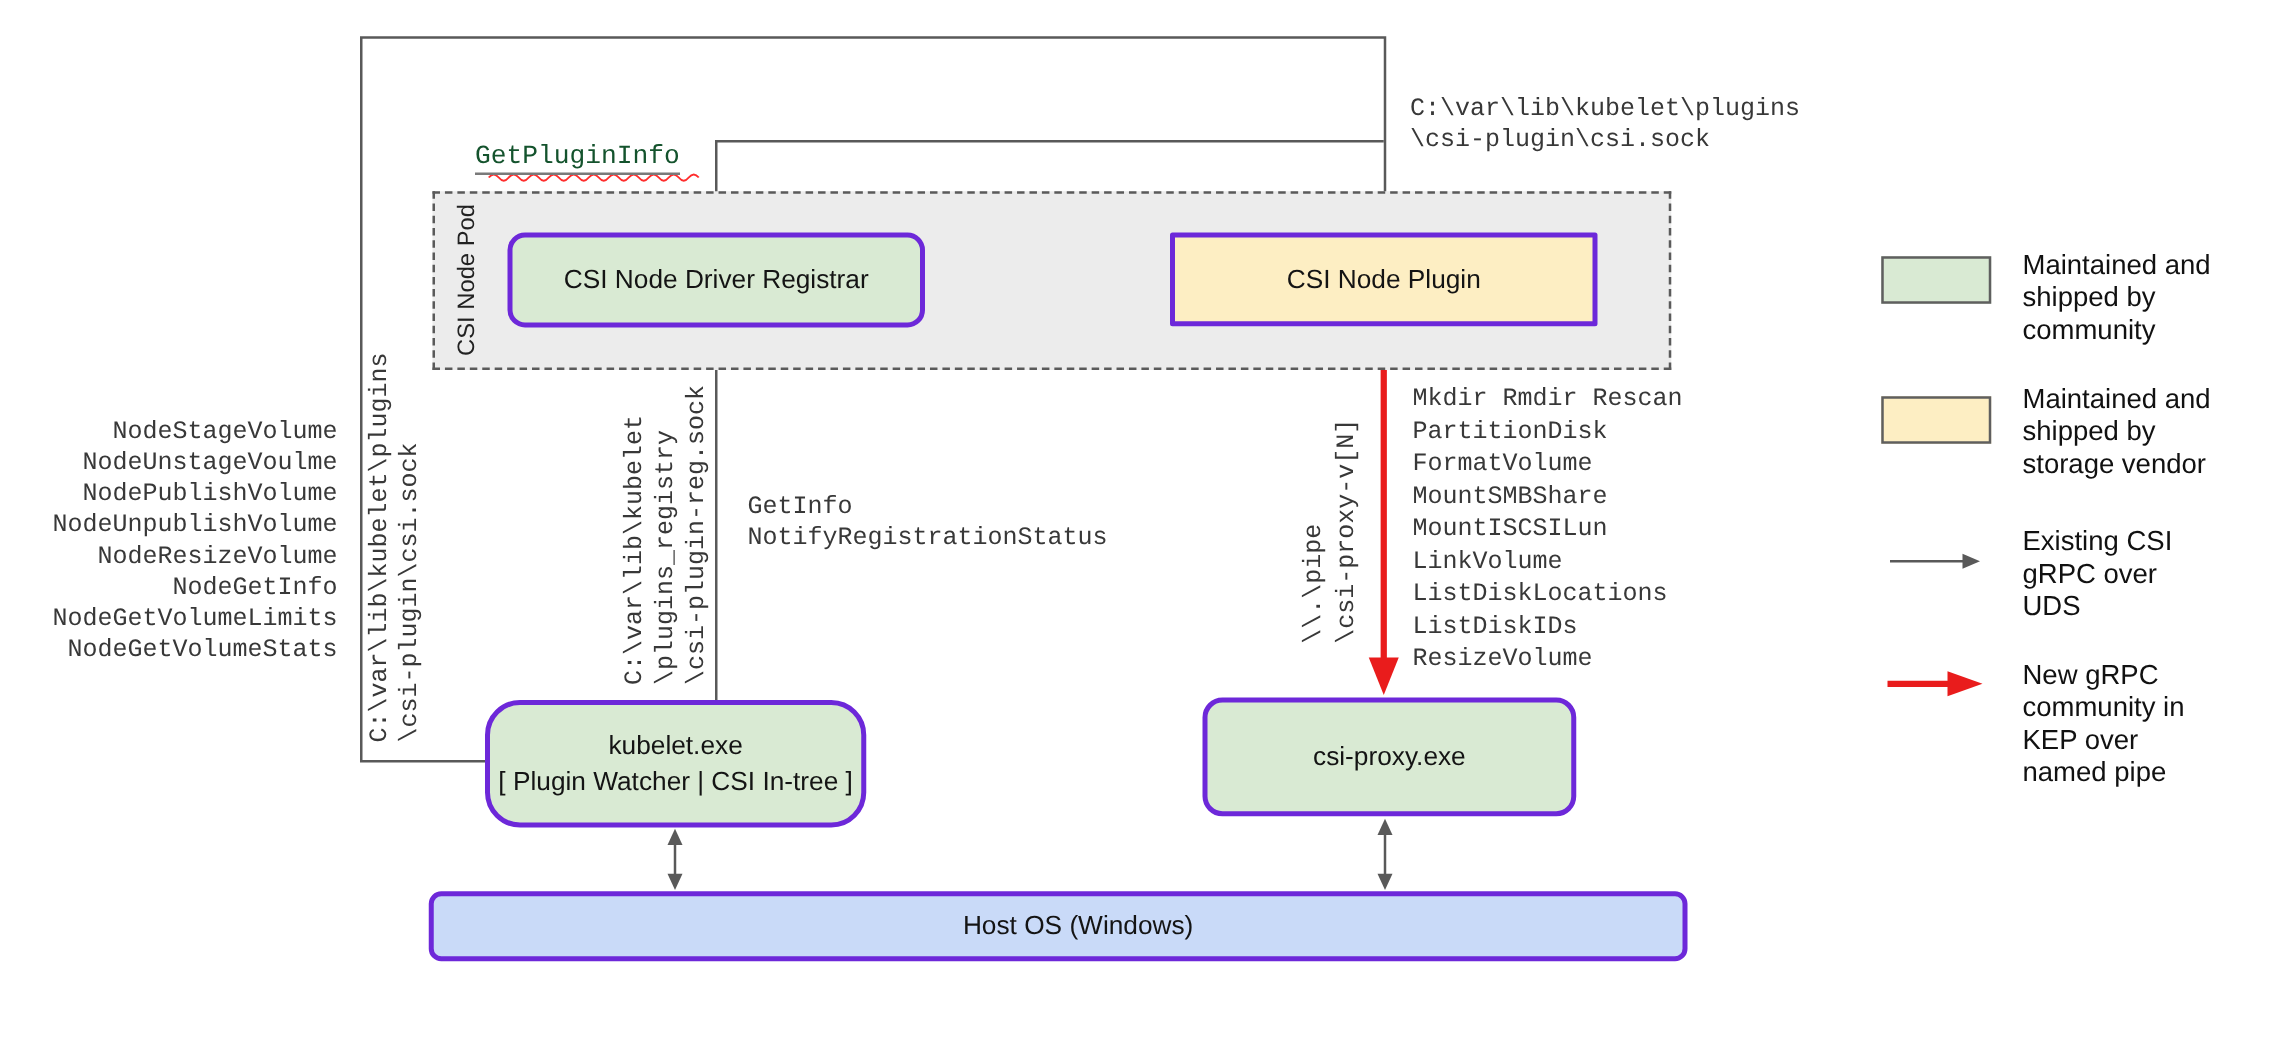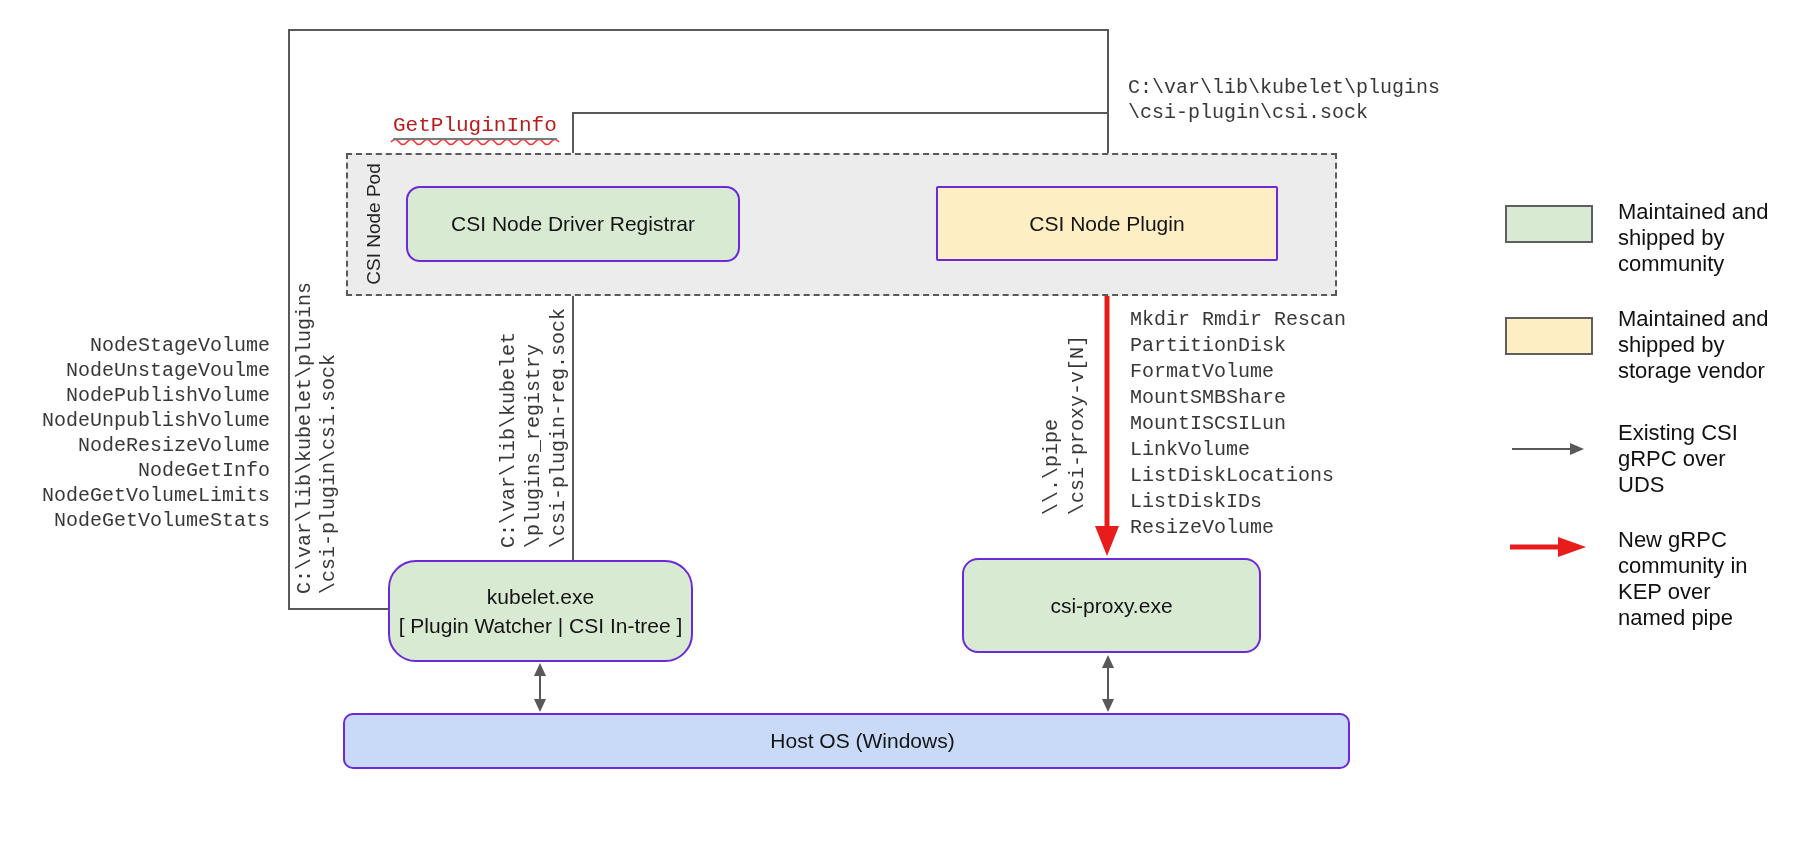--- a/index.html
+++ b/index.html
@@ -15,21 +15,21 @@
     position:absolute;left:346px;top:153px;width:991px;height:143px;
     background:#ececec;border:2px dashed #5a5a5a;box-sizing:border-box;
   }
   .pod-label{
     position:absolute;left:374px;top:224px;transform:translate(-50%,-50%) rotate(-90deg);
     font-size:19px;color:#222;white-space:nowrap;
   }
 
   
   .node{
-    position:absolute;box-sizing:border-box;border:2px solid #6d28d9;
+    position:absolute;box-sizing:border-box;border:4px solid #6d28d9;
     display:flex;align-items:center;justify-content:center;text-align:center;
     font-size:21px;color:#141414;
   }
   .green{background:#d9ead3;}
   .yellow{background:#fdeec3;}
   .blue{background:#c9daf8;}
   .registrar{left:406px;top:186px;width:334px;height:76px;border-radius:14px;}
   .plugin{left:936px;top:186px;width:342px;height:75px;border-radius:2px;}
   .kubelet{left:388px;top:560px;width:305px;height:102px;border-radius:28px;white-space:pre;line-height:29px;}
   .csiproxy{left:962px;top:558px;width:299px;height:95px;border-radius:16px;}
@@ -38,21 +38,21 @@
   
   .mono{
     font-family:"Liberation Mono",monospace;font-size:20px;color:#383838;
     white-space:pre;line-height:25px;
   }
   .node-methods{left:30px;top:333px;width:240px;text-align:right;}
   .proxy-methods{left:1130px;top:307px;line-height:26px;}
   .sock-top{left:1128px;top:75px;}
   .reg-calls{left:598px;top:393px;}
   .getplugininfo{
-    left:393px;top:114px;font-family:"Liberation Mono",monospace;font-size:21px;color:#b91c1c;
+    left:380px;top:114px;font-family:"Liberation Mono",monospace;font-size:21px;color:#14532d;
     border-bottom:2px solid #7a7a7a;padding-bottom:1px;white-space:nowrap;
   }
   .rot{transform:translate(-50%,-50%) rotate(-90deg);}
   .sock-rot{left:317px;top:438px;line-height:24px;}
   .reg-rot{left:533px;top:428px;line-height:25px;}
   .pipe-rot{left:1065px;top:425px;line-height:26px;}
 
   
   .swatch{position:absolute;width:88px;height:38px;border:2px solid #5f5f5f;box-sizing:border-box;}
   .legend-text{position:absolute;left:1618px;font-size:22px;line-height:26px;color:#111;white-space:pre;}
@@ -102,20 +102,22 @@
   <div class="node green csiproxy">
     <span>csi-proxy.exe</span>
   </div>
   <div class="node blue hostos">
     <span>Host OS (Windows)</span>
   </div>
 
   <div class="abs getplugininfo">GetPluginInfo</div>
   <div class="abs mono sock-top">C:\var\lib\kubelet\plugins
 \csi-plugin\csi.sock</div>
+  <div class="abs mono reg-calls">GetInfo
+NotifyRegistrationStatus</div>
   <div class="abs mono node-methods">NodeStageVolume
 NodeUnstageVoulme
 NodePublishVolume
 NodeUnpublishVolume
 NodeResizeVolume
 NodeGetInfo
 NodeGetVolumeLimits
 NodeGetVolumeStats</div>
   <div class="abs mono proxy-methods">Mkdir Rmdir Rescan
 PartitionDisk

